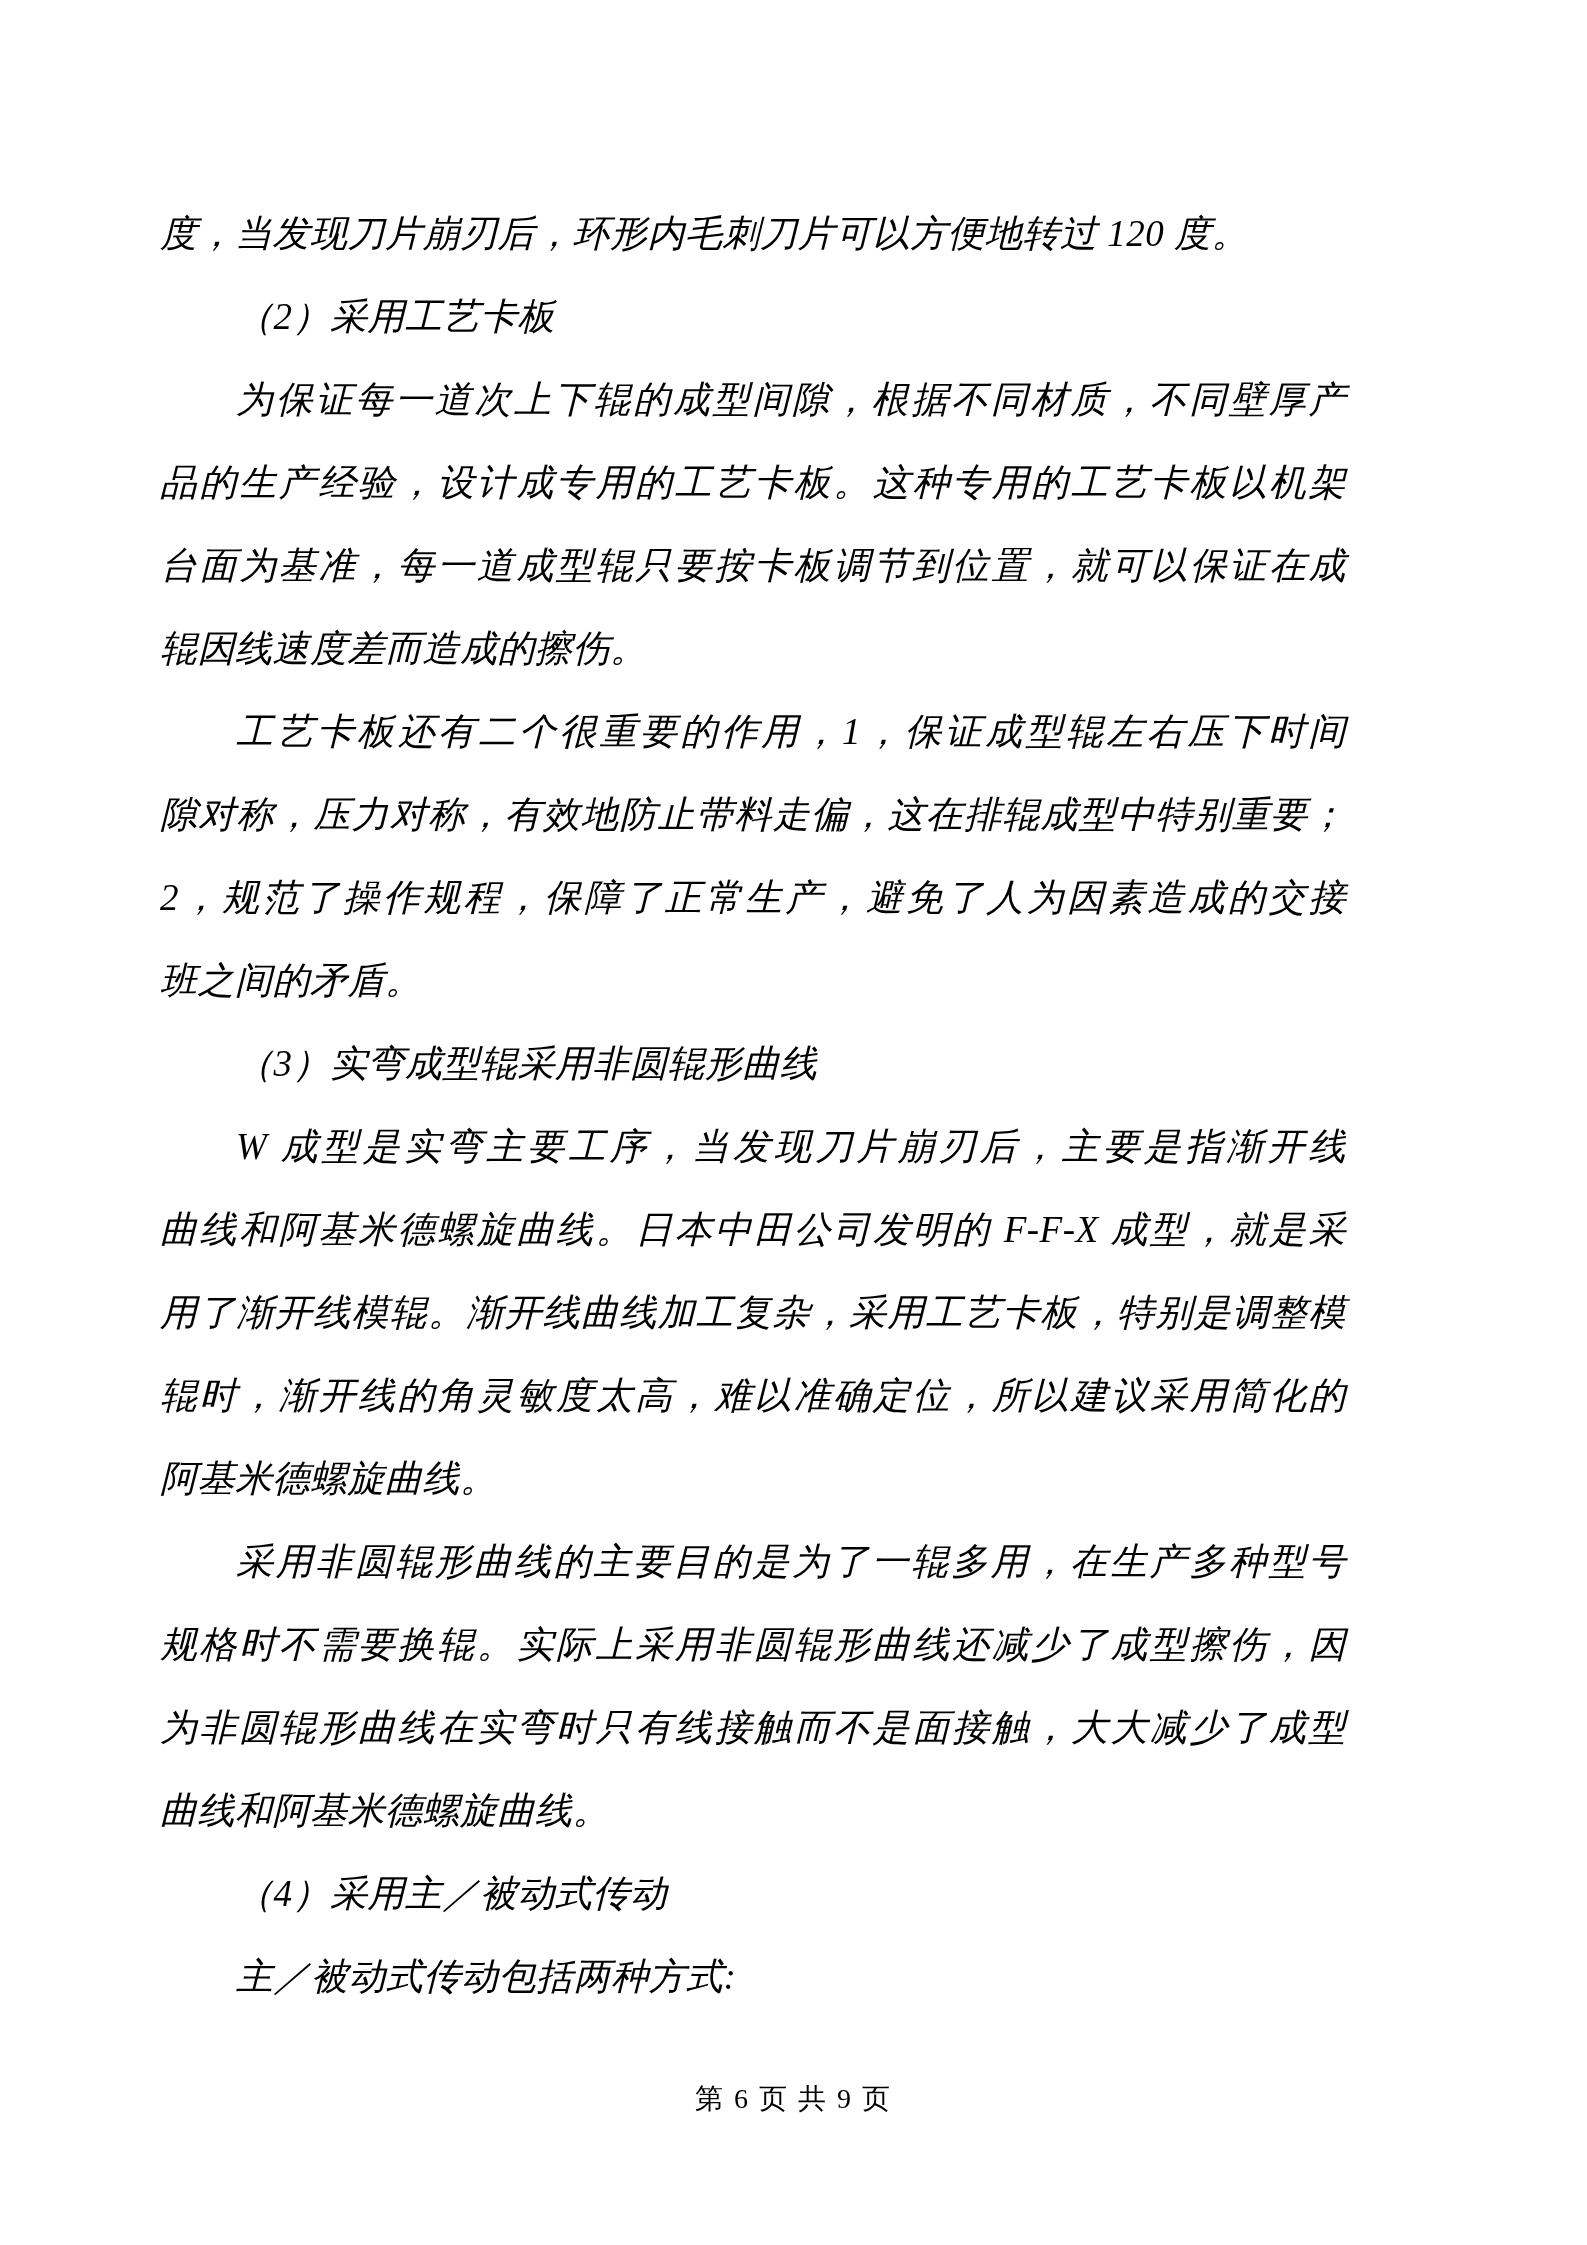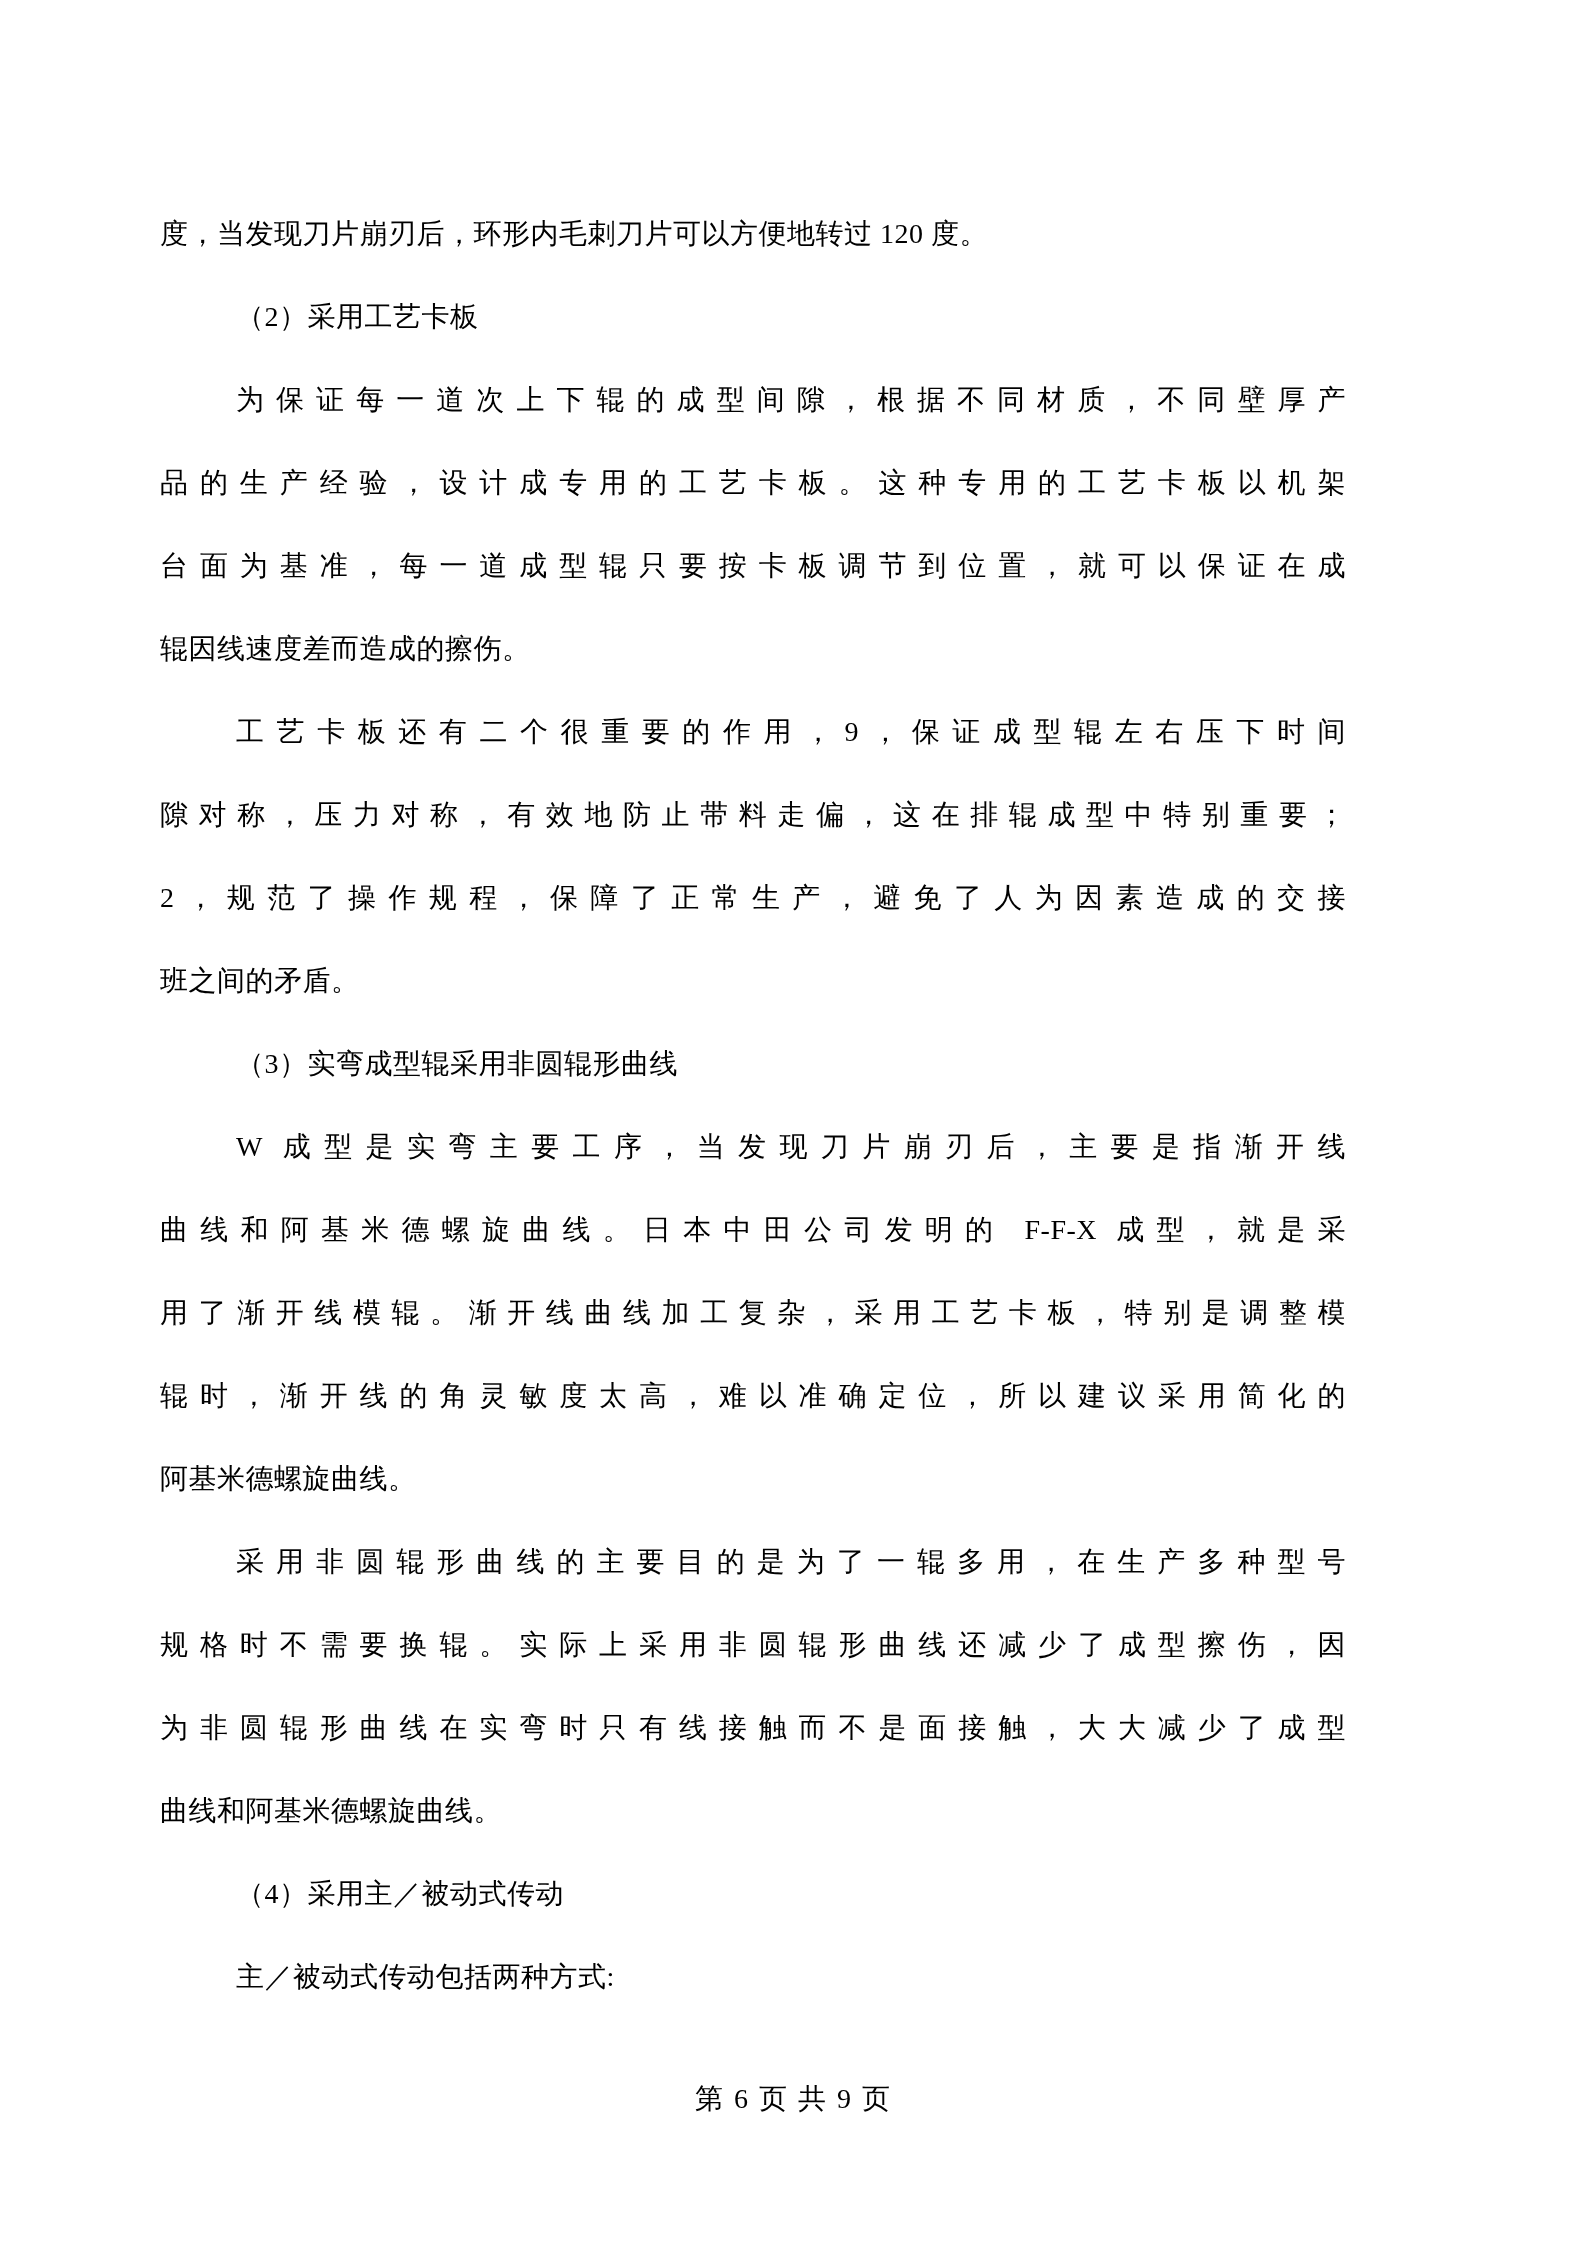--- a/index.html
+++ b/index.html
@@ -18,23 +18,24 @@
   }
   .doc-body {
     position: absolute;
     left: 160px;
     top: 192px;
     width: 1186px;
   }
   .line {
     height: 83px;
     line-height: 83px;
-    font-size: 28px;
+    font-size: 37px;
     letter-spacing: 0.5px;
     white-space: nowrap;
+    font-style: italic;
   }
   .line.indent {
     text-indent: 76px;
   }
   .line.justify {
     white-space: normal;
     text-align: justify;
     text-align-last: justify;
   }
   .footer {
@@ -52,21 +53,21 @@
 <body>
 
 <div class="page">
   <div class="doc-body" id="doc-body">
       <div class="line">度，当发现刀片崩刃后，环形内毛刺刀片可以方便地转过 120 度。</div>
       <div class="line indent">（2）采用工艺卡板</div>
       <div class="line indent justify">为保证每一道次上下辊的成型间隙，根据不同材质，不同壁厚产</div>
       <div class="line justify">品的生产经验，设计成专用的工艺卡板。这种专用的工艺卡板以机架</div>
       <div class="line justify">台面为基准，每一道成型辊只要按卡板调节到位置，就可以保证在成</div>
       <div class="line">辊因线速度差而造成的擦伤。</div>
-      <div class="line indent justify">工艺卡板还有二个很重要的作用，9，保证成型辊左右压下时间</div>
+      <div class="line indent justify">工艺卡板还有二个很重要的作用，1，保证成型辊左右压下时间</div>
       <div class="line justify">隙对称，压力对称，有效地防止带料走偏，这在排辊成型中特别重要；</div>
       <div class="line justify">2，规范了操作规程，保障了正常生产，避免了人为因素造成的交接</div>
       <div class="line">班之间的矛盾。</div>
       <div class="line indent">（3）实弯成型辊采用非圆辊形曲线</div>
       <div class="line indent justify">W 成型是实弯主要工序，当发现刀片崩刃后，主要是指渐开线</div>
       <div class="line justify">曲线和阿基米德螺旋曲线。日本中田公司发明的 F-F-X 成型，就是采</div>
       <div class="line justify">用了渐开线模辊。渐开线曲线加工复杂，采用工艺卡板，特别是调整模</div>
       <div class="line justify">辊时，渐开线的角灵敏度太高，难以准确定位，所以建议采用简化的</div>
       <div class="line">阿基米德螺旋曲线。</div>
       <div class="line indent justify">采用非圆辊形曲线的主要目的是为了一辊多用，在生产多种型号</div>

